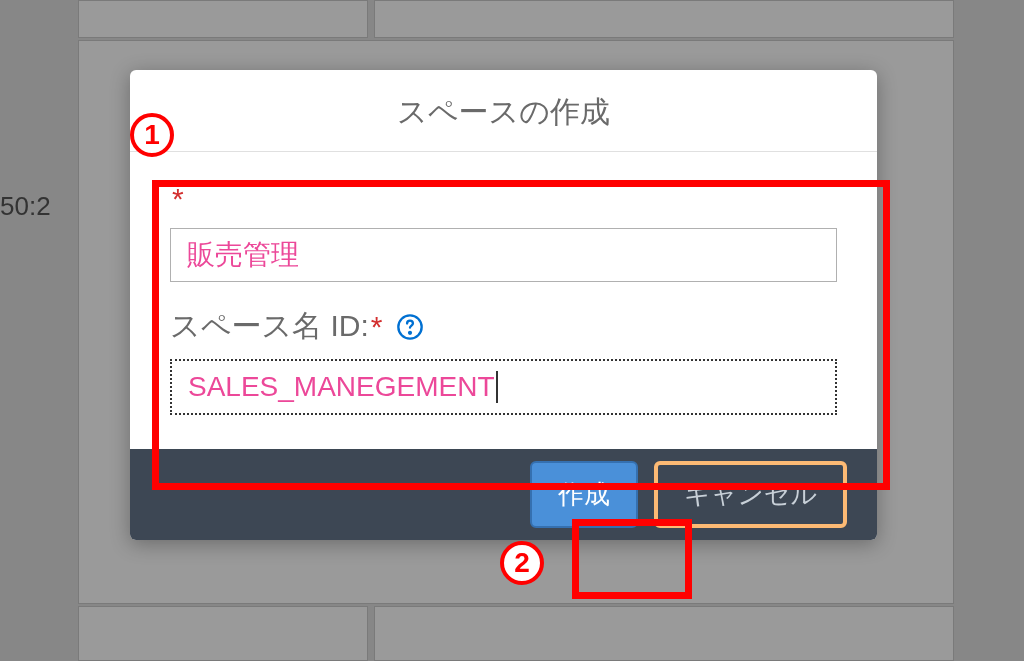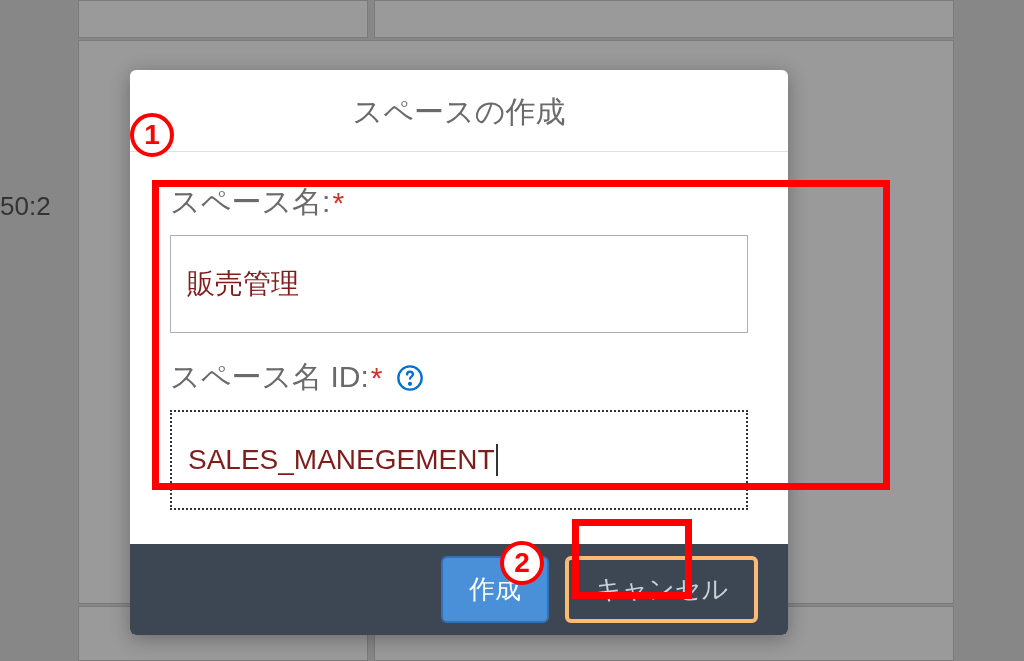--- a/index.html
+++ b/index.html
@@ -29,21 +29,21 @@
     }
     .bg-text {
       position: absolute;
       color: #333;
       font-size: 26px;
     }
     .dialog {
       position: absolute;
       left: 130px;
       top: 70px;
-      width: 658px;
+      width: 747px;
       background: #fff;
       border-radius: 6px;
       box-shadow: 0 4px 20px rgba(0,0,0,0.3);
     }
     .dialog-header {
       padding: 22px 20px 18px;
       text-align: center;
       border-bottom: 1px solid #e0e0e0;
       position: relative;
     }
@@ -74,25 +74,25 @@
       display: inline-flex;
       align-items: center;
       justify-content: center;
       width: 28px;
       height: 28px;
       margin-left: 14px;
       color: #0070d2;
     }
     .text-input {
       width: 100%;
-      padding: 32px 16px;
+      padding: 10px 16px;
       font-size: 28px;
       border: 1px solid #b0b0b0;
       background: #fff;
-      color: #7f1d1d;
+      color: #ec4899;
       font-family: inherit;
     }
     .text-input.dotted {
       border: 2px dotted #333;
       border-left: 2px dotted #333;
       border-right: 2px dotted #333;
     }
     .dialog-footer {
       background: #3d4754;
       padding: 12px 30px;
@@ -158,21 +158,20 @@
 
 <div class="dialog">
   <div class="dialog-header">
     <div class="dialog-title">スペースの作成</div>
   </div>
 
   <div class="dialog-body">
 
     <div class="form-group">
       <div class="form-label">
-        <span>スペース名:</span>
         <span class="required">*</span>
       </div>
       <input type="text" class="text-input" value="販売管理" style="">
     </div>
 
     <div class="form-group" style="margin-bottom:4px;">
       <div class="form-label">
         <span>スペース名 ID:</span>
         <span class="required">*</span>
         <span class="help-icon">

